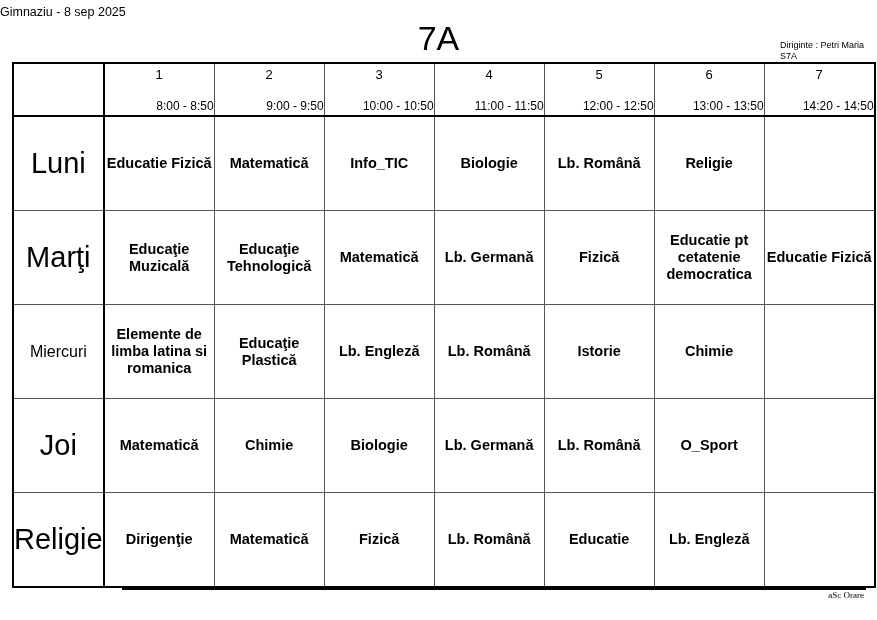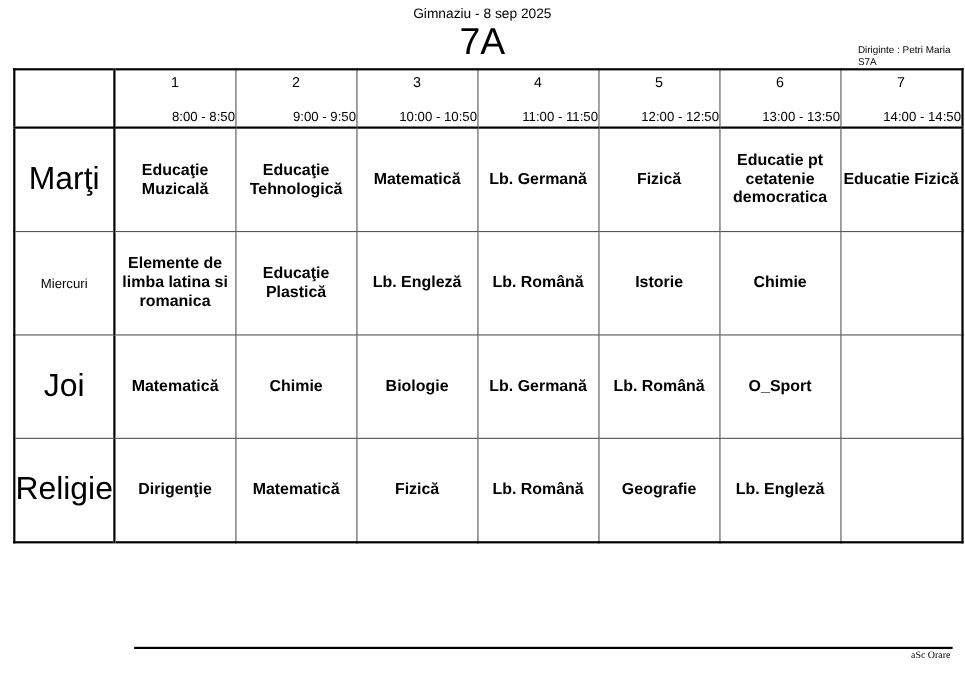--- a/index.html
+++ b/index.html
@@ -1,30 +1,30 @@
 <!DOCTYPE html>
 <html><head>
 <meta charset="utf-8">
 <style>
   html, body { margin:0; padding:0; background:#ffffff; }
   body { width:877px; height:620px; position:relative; overflow:hidden;
          font-family:"Liberation Sans", sans-serif; color:#000; }
-  .subtitle { position:absolute; left:0; width:877px; top:5px; text-align:center; font-size:12.5px; }
+  .subtitle { position:absolute; left:0; width:877px; top:5px; font-size:12.5px; }
   .title { position:absolute; left:0; width:877px; top:18px; text-align:center; font-size:34px; line-height:40px; }
   .teacher { position:absolute; right:13px; top:40px; font-size:9px; line-height:11px; }
   table.grid { position:absolute; left:12px; top:62px; border-collapse:collapse;
                border:2px solid #000; table-layout:fixed; }
   table.grid td { border:1px solid #555; padding:0; text-align:center; vertical-align:middle; }
   td.corner { width:84px; height:51px; border-right:2px solid #000 !important; border-bottom:2px solid #000 !important; }
   td.ph { width:109px; height:51px; border-bottom:2px solid #000 !important; vertical-align:top; position:relative; }
   .pnum { position:absolute; top:3px; left:0; right:0; font-size:13px; }
   .ptime { position:absolute; top:35px; left:0; right:0; font-size:12px;text-align:right; }
   td.day { border-right:2px solid #000 !important; height:93px; }
   .dayname { font-size:29px; }
-  .dayname.small { font-size:12px;margin-top:48px; }
+  .dayname.small { font-size:16px;margin-top:48px; }
   td.cell { font-weight:bold; font-size:14.5px; line-height:17px; padding:0 3px; }
   .footer { position:absolute; right:13px; top:590px; font-size:9px;font-family:Liberation Serif, serif; }
   .underline { position:absolute; left:122px; top:588px; width:744px; height:2px; background:#000; }
 </style>
 </head>
 <body>
 
 <div class="subtitle">Gimnaziu - 8 sep 2025</div>
 <div class="title">7A</div>
 <div class="teacher">
@@ -55,24 +55,34 @@
     <td class="ph">
           <div class="pnum">5</div>
           <div class="ptime">12:00 - 12:50</div>
         </td>
     <td class="ph">
           <div class="pnum">6</div>
           <div class="ptime">13:00 - 13:50</div>
         </td>
     <td class="ph">
           <div class="pnum">7</div>
-          <div class="ptime">14:00 - 14:50</div>
+          <div class="ptime">14:20 - 14:50</div>
         </td>
   </tr>
 
+  <tr>
+    <td class="day"><span class="dayname">Luni</span></td>
+    <td class="cell">Educatie Fizică</td>
+    <td class="cell">Matematică</td>
+    <td class="cell">Info_TIC</td>
+    <td class="cell">Biologie</td>
+    <td class="cell">Lb. Română</td>
+    <td class="cell">Religie</td>
+    <td class="cell"></td>
+  </tr>
 
   <tr>
     <td class="day"><span class="dayname">Marţi</span></td>
     <td class="cell">Educaţie Muzicală</td>
     <td class="cell">Educaţie Tehnologică</td>
     <td class="cell">Matematică</td>
     <td class="cell">Lb. Germană</td>
     <td class="cell">Fizică</td>
     <td class="cell">Educatie pt cetatenie democratica</td>
     <td class="cell">Educatie Fizică</td>
@@ -99,21 +109,21 @@
     <td class="cell">O_Sport</td>
     <td class="cell"></td>
   </tr>
 
   <tr>
     <td class="day"><span class="dayname">Religie</span></td>
     <td class="cell">Dirigenţie</td>
     <td class="cell">Matematică</td>
     <td class="cell">Fizică</td>
     <td class="cell">Lb. Română</td>
-    <td class="cell">Geografie</td>
+    <td class="cell">Educatie</td>
     <td class="cell">Lb. Engleză</td>
     <td class="cell"></td>
   </tr>
 </tbody>
   </table>
 
 <div class="underline"></div>
 <div class="footer">aSc Orare</div>
 
 </body></html>

